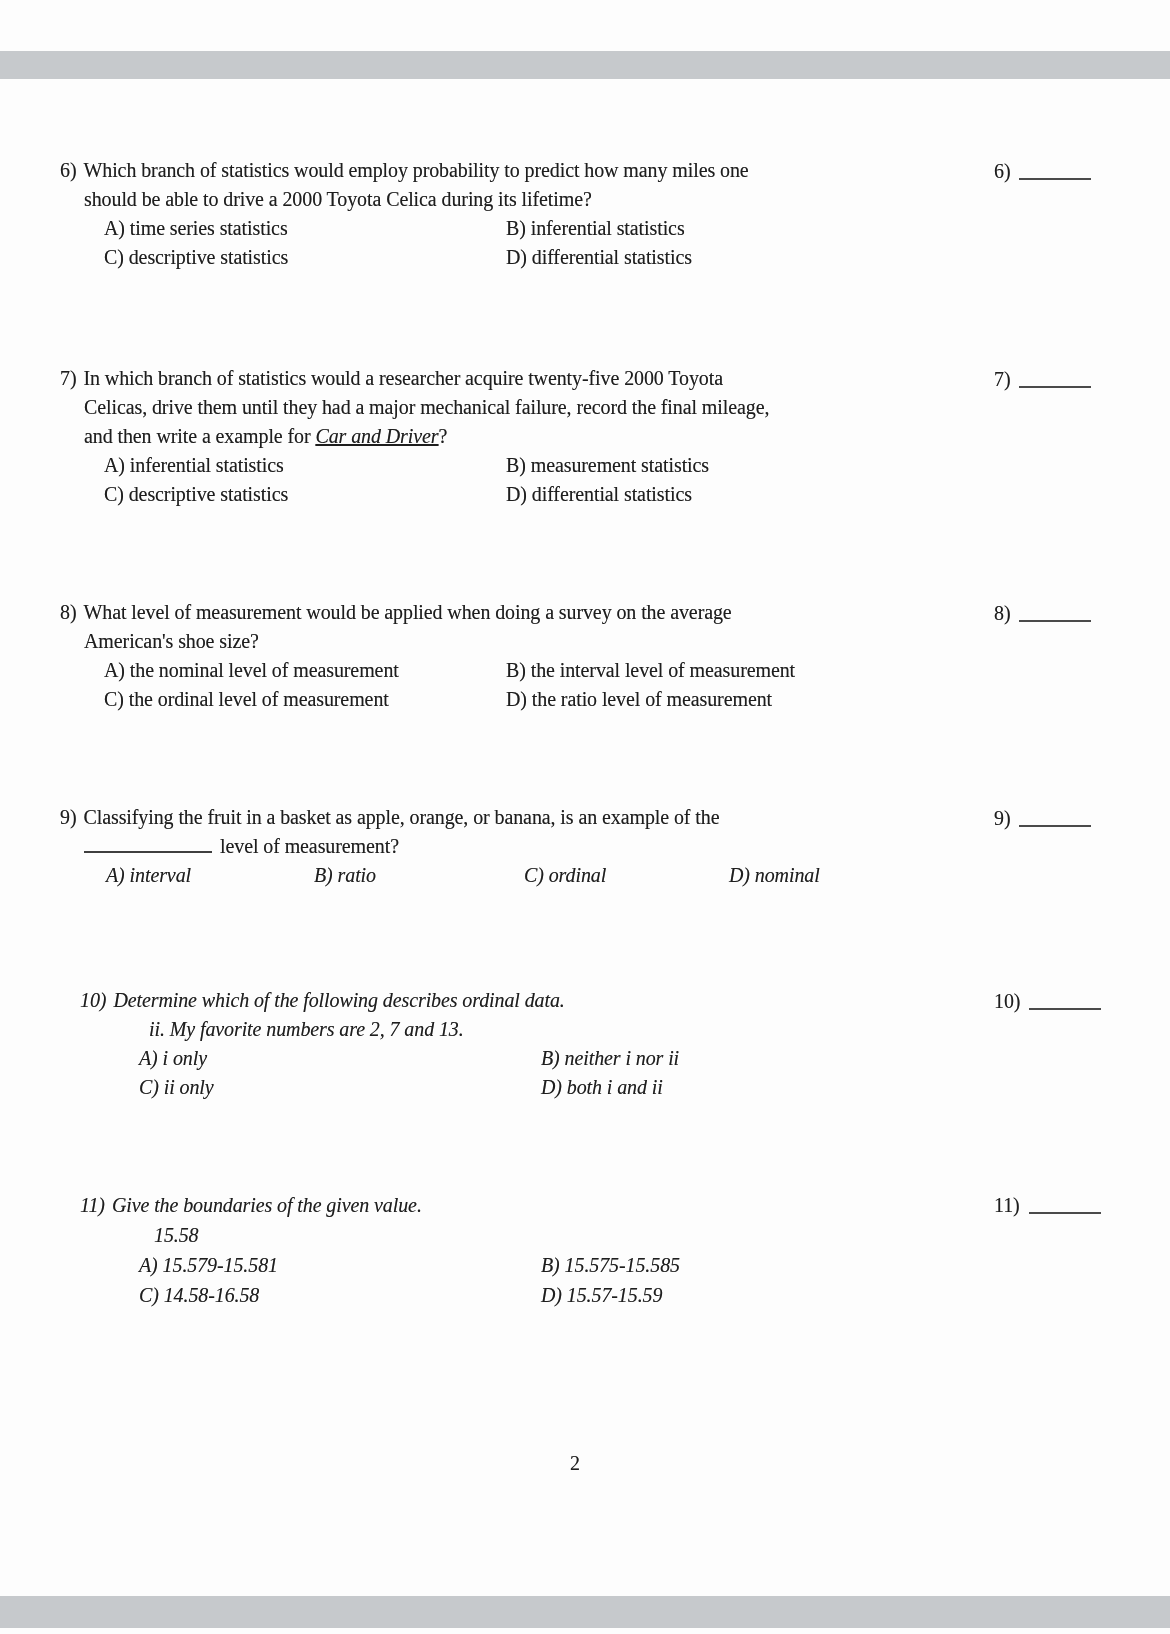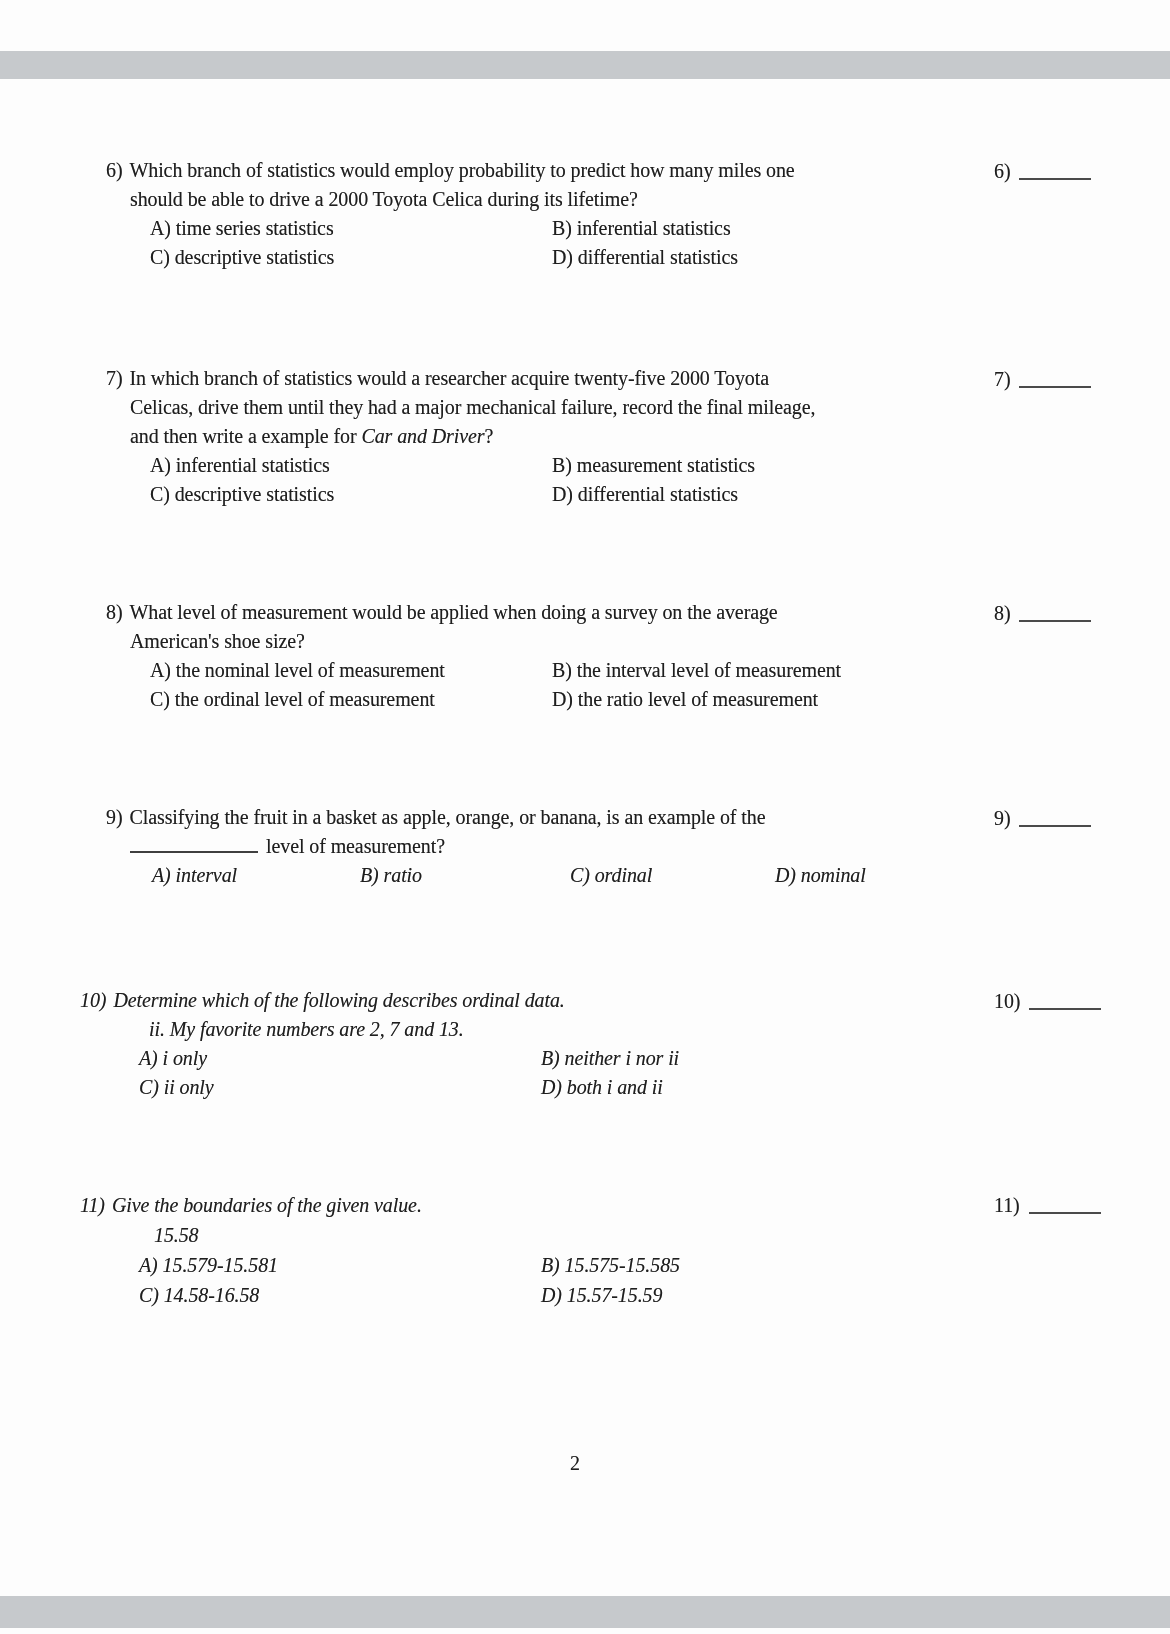--- a/index.html
+++ b/index.html
@@ -8,38 +8,38 @@
     font-family:"Liberation Serif","DejaVu Serif",serif;
     color:#1e1e1e;overflow:hidden;
     text-shadow:0 0 .6px rgba(20,20,20,.45);
   }
   .scanbar{position:absolute;left:0;width:1170px;}
   #topbar{top:51px;height:28px;}
   #bottombar{top:1596px;height:32px;}
   .q{position:absolute;left:0;width:1170px;font-size:20px;letter-spacing:-0.1px;}
   .q .line{line-height:29px;white-space:nowrap;}
   .q11 .line{line-height:30px;}
-  .qbody{margin-left:106px;}
+  .qbody{margin-left:60px;}
   .qbody2{margin-left:80px;font-style:italic;}
   .qnum{margin-right:7px;}
   .cont{padding-left:24px;}
   .sub{padding-left:69px;}
   .val{padding-left:74px;}
   .opt2{position:relative;padding-left:44px;}
   .qbody2 .opt2{padding-left:59px;}
   .opt2 .ob{position:absolute;left:446px;}
   .qbody2 .opt2 .ob{position:absolute;left:461px;}
   .opt4{position:relative;padding-left:46px;font-style:italic;}
   .opt4 .o2{position:absolute;left:254px;}
   .opt4 .o3{position:absolute;left:464px;}
   .opt4 .o4{position:absolute;left:669px;}
   .ans{position:absolute;left:994px;top:4px;display:flex;align-items:flex-end;font-size:20px;}
   .ansline{display:inline-block;width:72px;border-bottom:2px solid #4a4a4a;margin-left:9px;margin-bottom:3px;}
   .blankinline{display:inline-block;width:128px;border-bottom:2px solid #3f3f3f;height:16px;margin-right:8px;vertical-align:baseline;}
-  .italic{font-style:italic;}
+  .italic{font-style:italic;text-decoration:underline;}
   #pagenum{position:absolute;left:560px;top:1452px;width:30px;text-align:center;font-size:20px;}
 </style>
 </head>
 <body>
 
 <div id="topbar" class="scanbar" style="background: rgb(198, 201, 204);"></div>
 <div id="bottombar" class="scanbar" style="background: rgb(198, 201, 204);"></div>
 
 <div class="q" style="top:156px">
   <div class="qbody">

